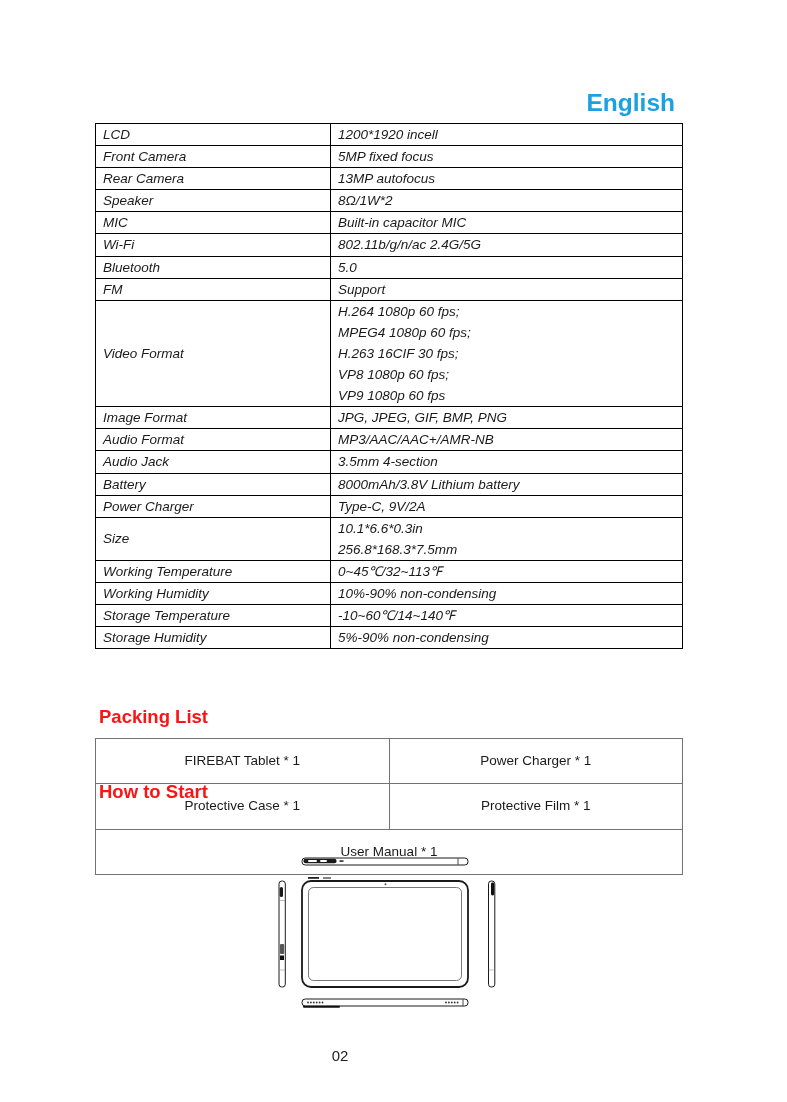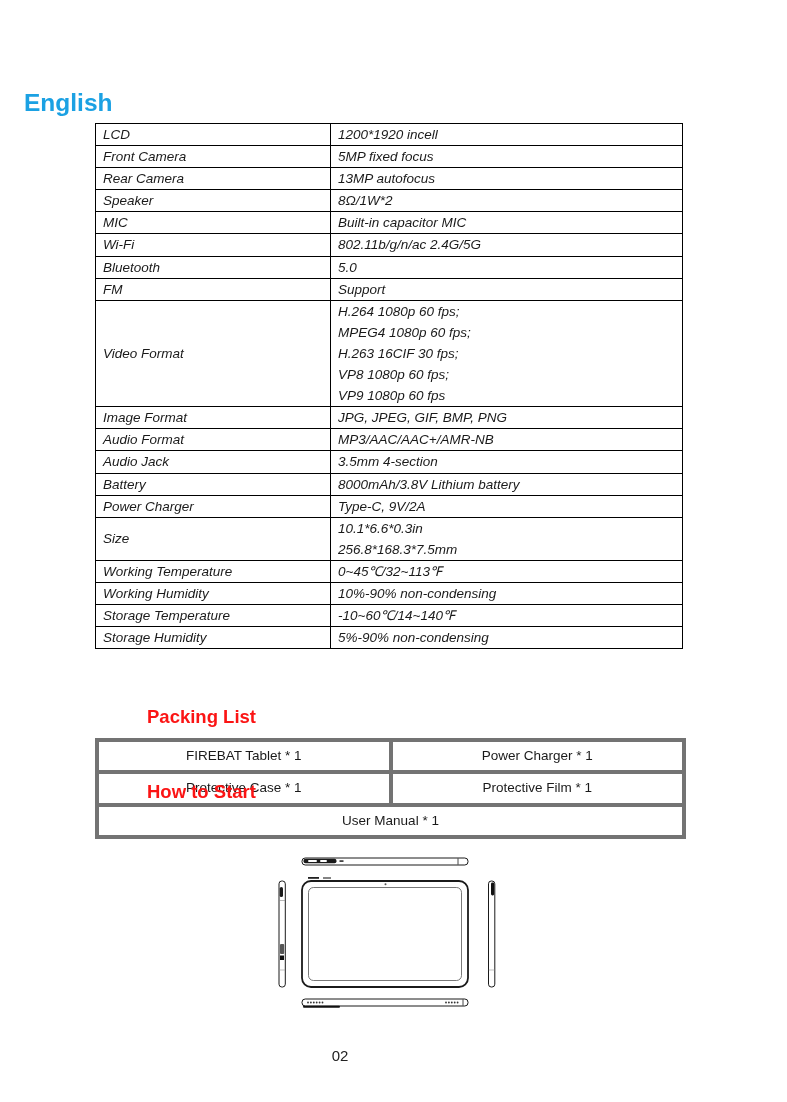--- a/index.html
+++ b/index.html
@@ -1,47 +1,47 @@
 <!DOCTYPE html>
 <html style="--title-blue: #1BA1E3; --heading-red: #FB1414;"><head>
 <meta charset="utf-8">
 <style>
   html,body{margin:0;padding:0;background:#fff;}
   .page{
     position:relative;width:787px;height:1102px;background:#ffffff;
     font-family:"Liberation Sans",sans-serif;color:#1a1a1a;overflow:hidden;
   }
   .english-title{
-    position:absolute;top:89px;left:0;right:112px;
+    position:absolute;top:89px;left:0;right:112px;text-align:right;
     font-size:24.5px;font-weight:bold;color:var(--title-blue,#1BA1E3);
     letter-spacing:0px;
     margin-left:24px;
   }
   table{border-collapse:collapse;table-layout:fixed;}
   .spec-table{
     position:absolute;left:95px;top:123px;width:587px;
     font-size:13.5px;border:1.5px solid #000;
   }
   .spec-table td{
     border:1px solid #000;padding:0 6px 0 7px;vertical-align:middle;
     line-height:21.1px;overflow:hidden;white-space:nowrap;font-style:italic;
   }
   .spec-table td .line{line-height:21.1px;}
   .red-heading{
     position:absolute;left:99px;color:var(--heading-red,#FB1414);
-    font-weight:bold;font-size:18.5px;margin-left:48px;
+    font-weight:bold;font-size:18.5px;
   }
   .packing-heading{top:706px;}
   .how-heading{top:781px;text-align:center;}
   .packing-table{
     position:absolute;left:95px;top:738px;width:587px;
     font-size:13.5px;border:1.5px solid #000;text-align:center;
   }
   .packing-table td{
-    border:4px solid #737373;padding:4px 4px;line-height:20.4px;white-space:nowrap;margin-top:28px;
+    border:1px solid #737373;padding:12px 4px;line-height:20.4px;white-space:nowrap;margin-top:28px;
   }
   .tablet-diagram{position:absolute;left:270px;top:848px;}
   .page-number{
     position:absolute;top:1047px;left:0;width:680px;text-align:center;
     font-size:15px;color:#222;
   }
 </style>
 </head>
 <body>
 

